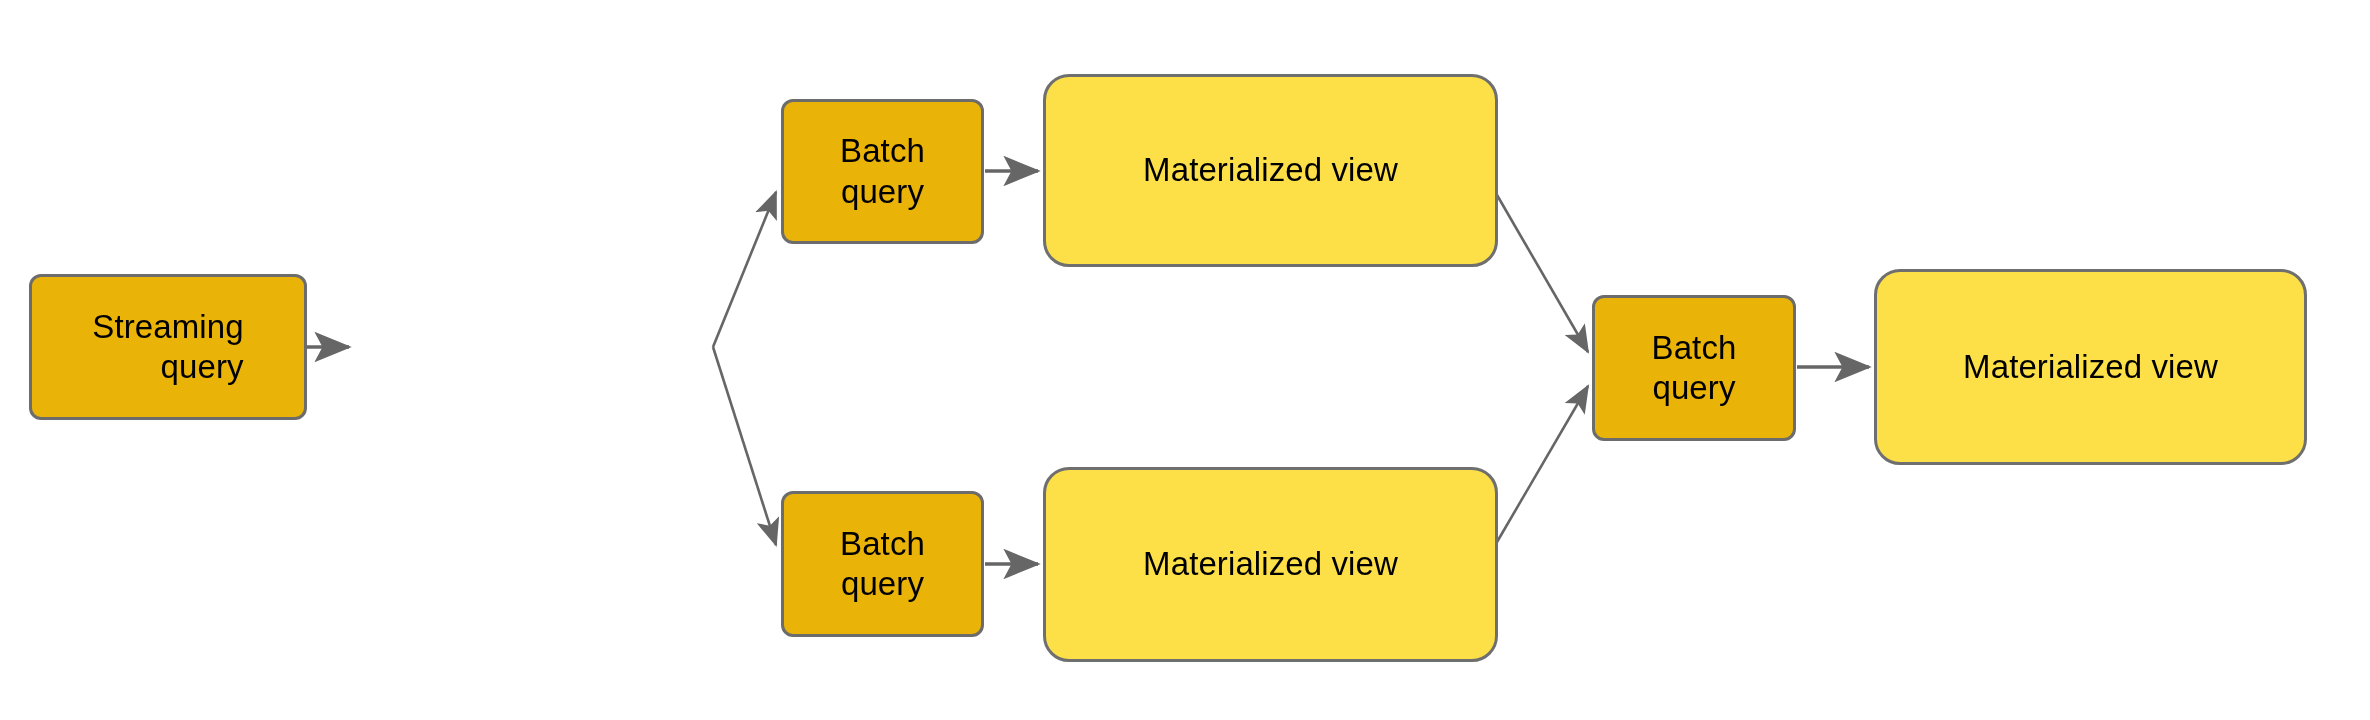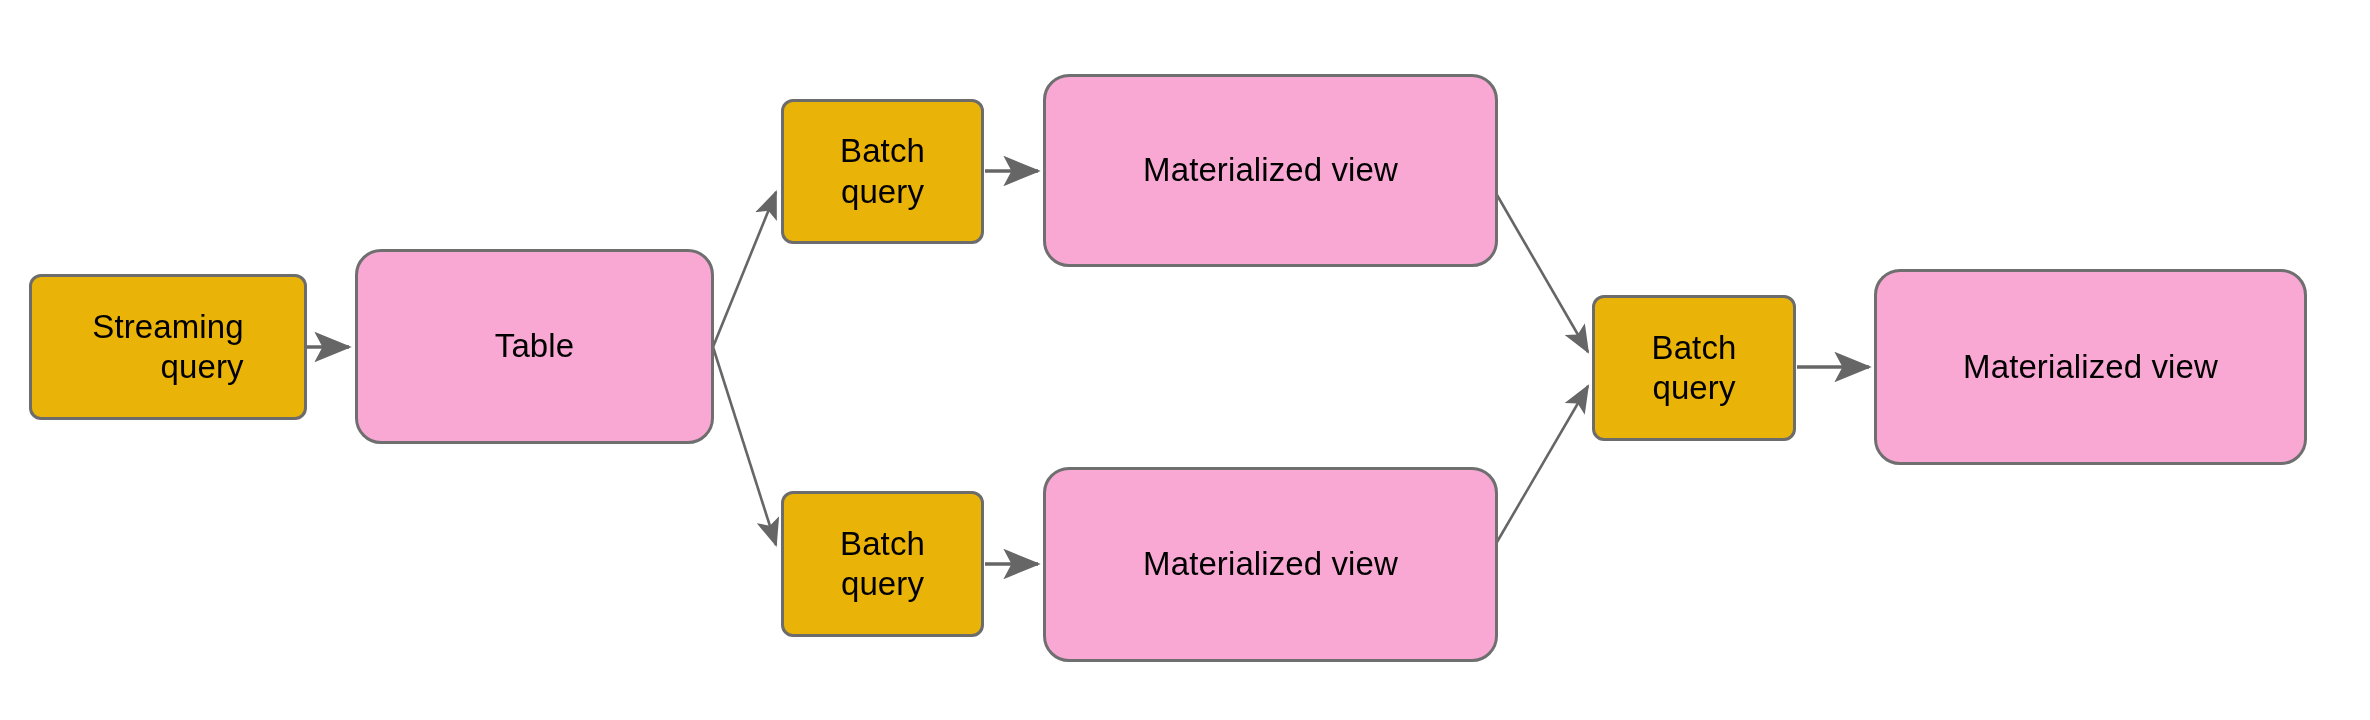--- a/index.html
+++ b/index.html
@@ -36,21 +36,21 @@
     border: 3px solid #666666;
     white-space: pre-line;
     letter-spacing: 0.1px;
   }
   .node-query {
     background: #eab308;
     border-color: #6c6c6c;
     border-radius: 12px;
   }
   .node-store {
-    background: #f9a8d4;
+    background: #fde047;
     border-color: #6f6f6f;
     border-radius: 26px;
   }
   .node-label {
     display: block;
     padding: 0 8px;
   }
 </style>
 </head>
 <body>
@@ -79,23 +79,20 @@
     <line x1="1497" y1="542" x2="1588" y2="386" stroke="#666666" stroke-width="2.6" marker-end="url(#arrowhead)"></line>
 
     <line x1="1797" y1="367" x2="1869" y2="367" stroke="#666666" stroke-width="3.4" marker-end="url(#arrowhead)"></line>
   </svg>
 
   <div class="node node-query" style="left:29px; top:274px; width:278px; height:146px;text-align:right;">
     <span class="node-label">Streaming
 query</span>
   </div>
 
-  <div class="node node-store" style="left:355px; top:249px; width:359px; height:195px;">
-    <span class="node-label">Table</span>
-  </div>
 
   <div class="node node-query" style="left:781px; top:99px; width:203px; height:145px;">
     <span class="node-label">Batch
 query</span>
   </div>
 
   <div class="node node-store" style="left:1043px; top:74px; width:455px; height:193px;">
     <span class="node-label">Materialized view</span>
   </div>
 

